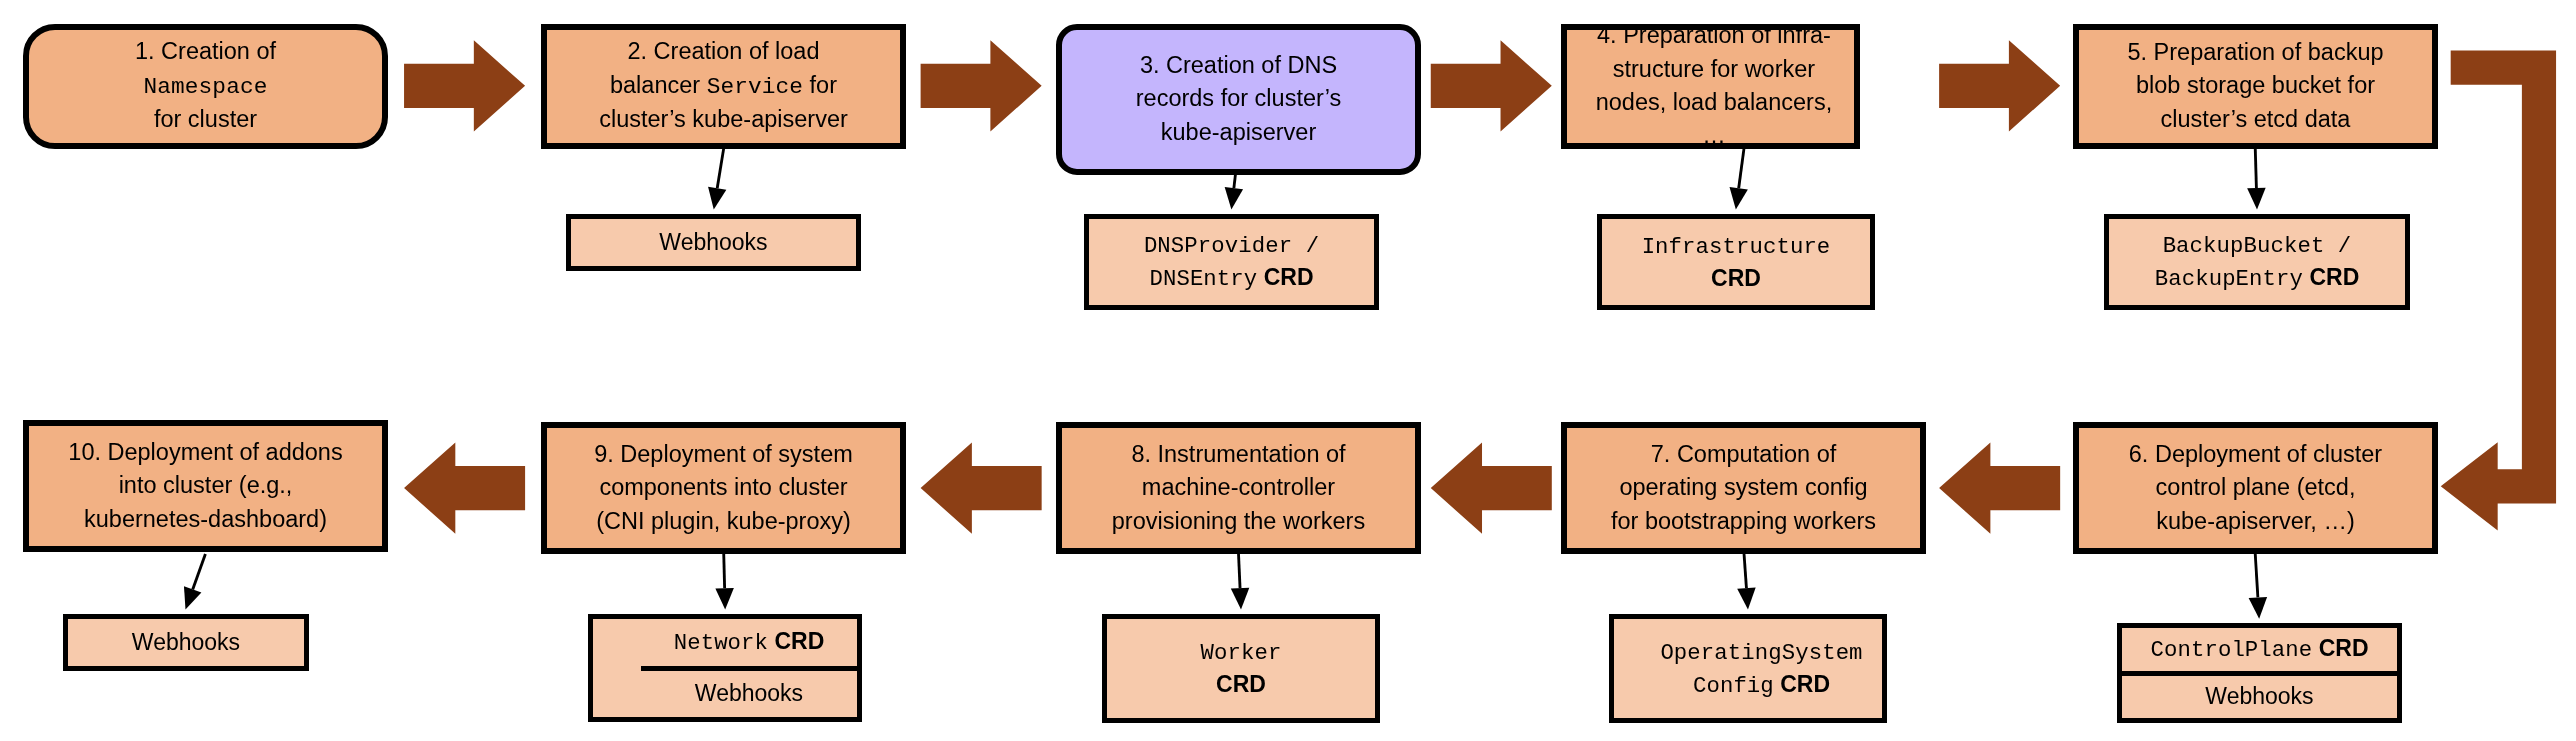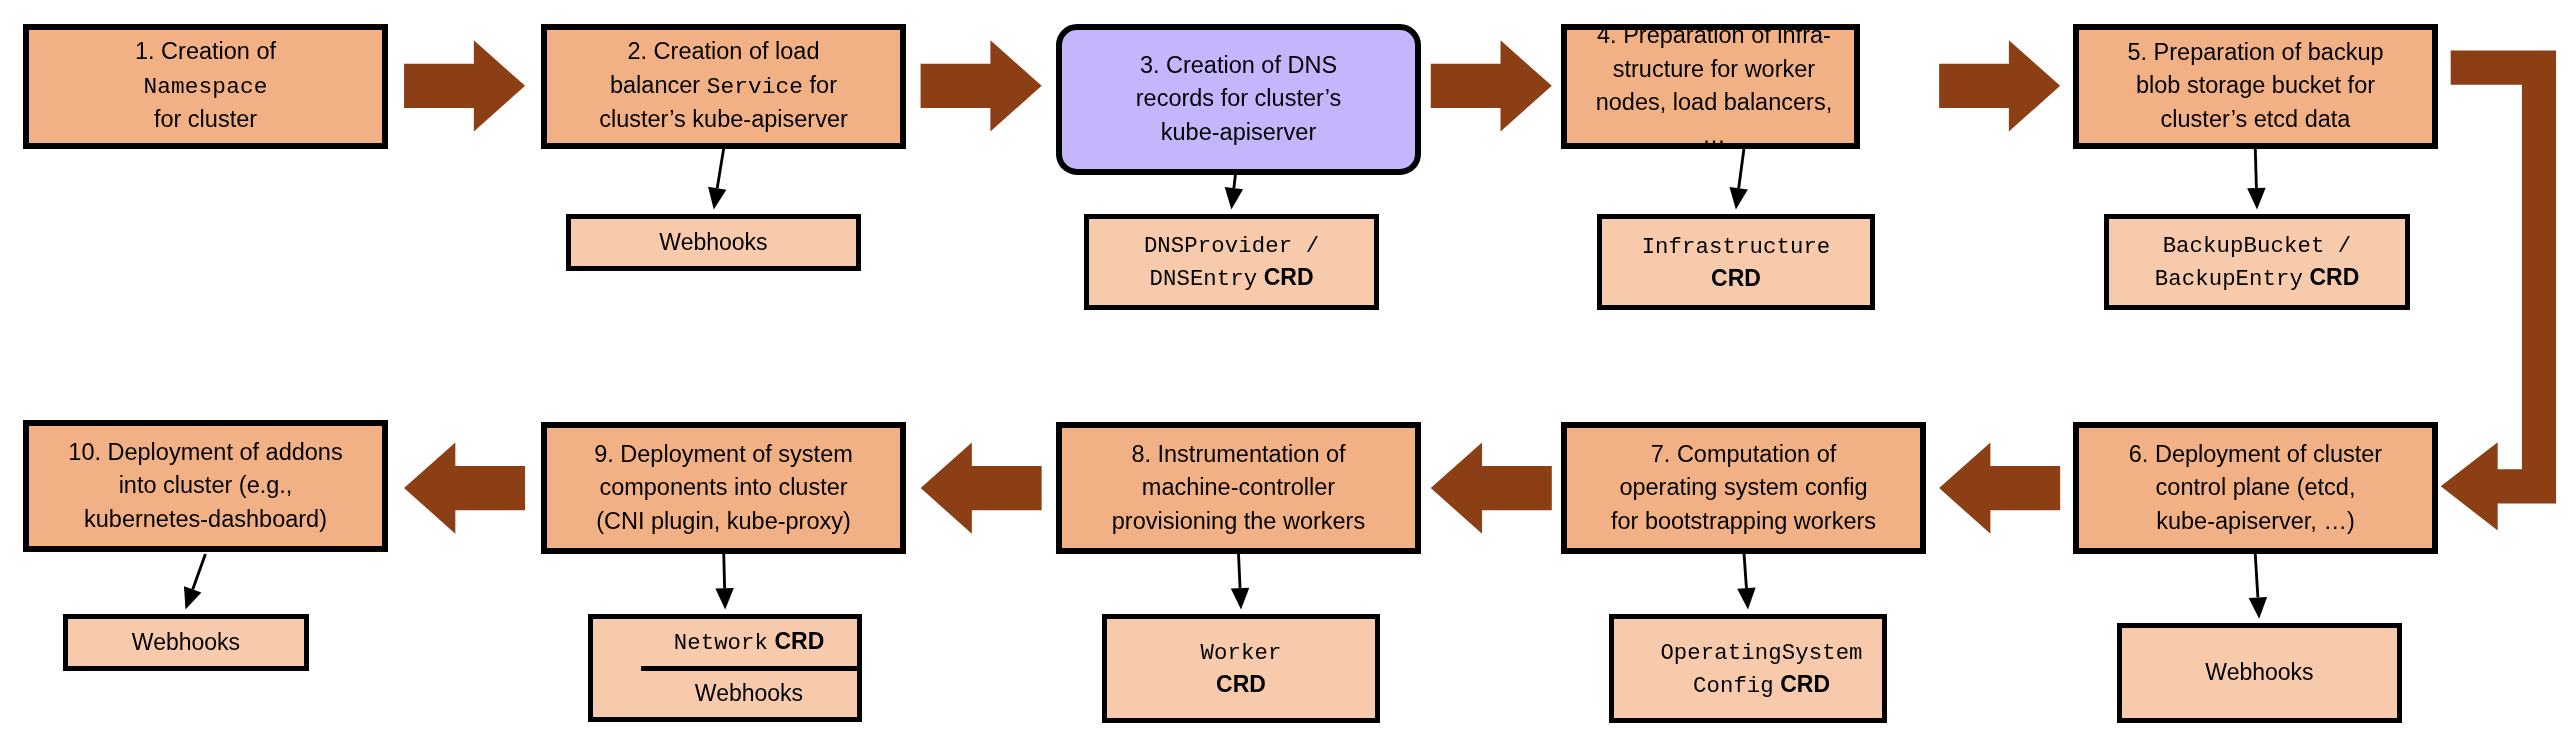--- a/index.html
+++ b/index.html
@@ -106,21 +106,21 @@
         <polygon points="2179.5,654.5 2081.5,654.5 2081.5,621.5 2009.5,685.5 2081.5,749.5 2081.5,716.5 2179.5,716.5" fill="#8C3F15"></polygon>
       </g>
       <g>
         <polygon points="1463,654.5 1365,654.5 1365,621.5 1293,685.5 1365,749.5 1365,716.5 1463,716.5" fill="#8C3F15"></polygon>
       </g>
       <g>
         <polygon points="737.5,654.5 639.5,654.5 639.5,621.5 567.5,685.5 639.5,749.5 639.5,716.5 737.5,716.5" fill="#8C3F15"></polygon>
       </g>
     </svg>
   <div id="layer-boxes">
-      <div class="step-box" title="1. Creation of Namespace for cluster" style="left: 23px; top: 23.5px; width: 365px; height: 125px; background: rgb(242, 177, 132); border-color: rgb(0, 0, 0);">
+      <div class="step-box" title="1. Creation of Namespace for cluster" style="left: 23px; top: 23.5px; width: 365px; height: 125px; background: rgb(242, 177, 132); border-color: rgb(0, 0, 0); border-radius: 32px;">
         <span class="txt"><span class="ln"><span>1. Creation of</span></span><br><span class="ln"><span class="mono">Namespace</span></span><br><span class="ln"><span>for cluster</span></span></span>
       </div>
       <div class="step-box" title="2. Creation of load balancer Service for cluster’s kube-apiserver" style="left: 541px; top: 23.5px; width: 365px; height: 125px; background: rgb(242, 177, 132); border-color: rgb(0, 0, 0);">
         <span class="txt"><span class="ln"><span>2. Creation of load</span></span><br><span class="ln"><span>balancer </span><span class="mono">Service</span><span> for</span></span><br><span class="ln"><span>cluster’s kube-apiserver</span></span></span>
       </div>
       <div class="sub-box" style="left: 566px; top: 214px; width: 295px; height: 57px; background: rgb(247, 202, 172); border-color: rgb(0, 0, 0);">
         <div class="sub-cell" title="Webhooks" style="height: 57px;">
           <span><span class="ln"><span>Webhooks</span></span></span>
         </div>
       </div>
@@ -145,20 +145,23 @@
       </div>
       <div class="sub-box" style="left: 2104px; top: 214px; width: 306px; height: 96px; background: rgb(247, 202, 172); border-color: rgb(0, 0, 0);">
         <div class="sub-cell" title="BackupBucket / BackupEntry CRD" style="height: 96px;">
           <span><span class="ln"><span class="mono">BackupBucket /</span></span><br><span class="ln"><span class="mono">BackupEntry</span><span class="bold"> CRD</span></span></span>
         </div>
       </div>
       <div class="step-box" title="6. Deployment of cluster control plane (etcd, kube-apiserver, …)" style="left: 2073px; top: 422px; width: 365px; height: 132px; background: rgb(242, 177, 132); border-color: rgb(0, 0, 0);">
         <span class="txt"><span class="ln"><span>6. Deployment of cluster</span></span><br><span class="ln"><span>control plane (etcd,</span></span><br><span class="ln"><span>kube-apiserver, …)</span></span></span>
       </div>
       <div class="sub-box" style="left: 2117px; top: 623px; width: 285px; height: 100px; background: rgb(247, 202, 172); border-color: rgb(0, 0, 0);">
+        <div class="sub-cell" title="ControlPlane CRD" style="height: 50px;">
+          <span><span class="ln"><span class="mono">ControlPlane</span><span class="bold"> CRD</span></span></span>
+        </div>
         <div class="sub-cell" title="Webhooks" style="height: 50px;">
           <span><span class="ln"><span>Webhooks</span></span></span>
         </div>
       </div>
       <div class="step-box" title="7. Computation of operating system config for bootstrapping workers" style="left: 1561px; top: 422px; width: 365px; height: 132px; background: rgb(242, 177, 132); border-color: rgb(0, 0, 0);">
         <span class="txt"><span class="ln"><span>7. Computation of</span></span><br><span class="ln"><span>operating system config</span></span><br><span class="ln"><span>for bootstrapping workers</span></span></span>
       </div>
       <div class="sub-box" style="left: 1609px; top: 614px; width: 278px; height: 109px; background: rgb(247, 202, 172); border-color: rgb(0, 0, 0);">
         <div class="sub-cell" title="OperatingSystemConfig CRD" style="height: 109px; margin-left: 27px;">
           <span><span class="ln"><span class="mono">OperatingSystem</span></span><br><span class="ln"><span class="mono">Config</span><span class="bold"> CRD</span></span></span>

